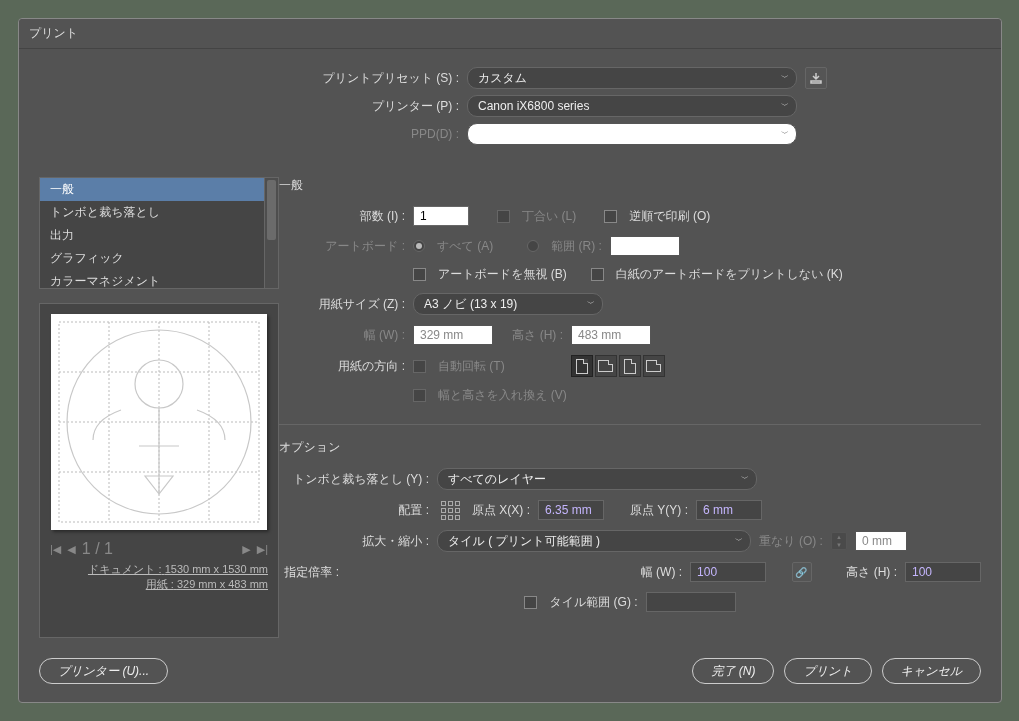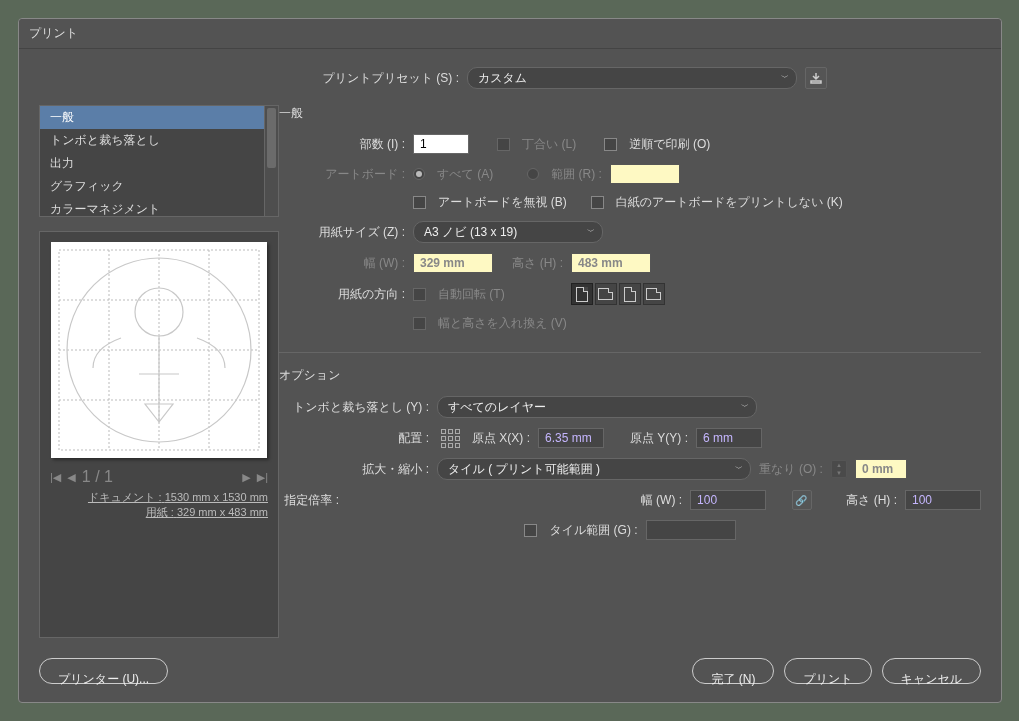--- a/index.html
+++ b/index.html
@@ -4,34 +4,34 @@
 <style>
 * { margin: 0; padding: 0; box-sizing: border-box; font-family: "Hiragino Sans", "Meiryo", sans-serif; }
 body { background: #5a6858; width: 1019px; height: 721px; position: relative; overflow: hidden; }
 .dialog {
   position: absolute; left: 18px; top: 18px; width: 984px; height: 685px;
   background: #535353; border: 1px solid #888; border-radius: 4px;
   display: flex; flex-direction: column;
 }
 .titlebar { background: #535353; border-bottom: 1px solid #444; padding: 6px 10px; font-size: 12px; color: #ddd; border-radius: 4px 4px 0 0; }
 .content { flex: 1; display: flex; flex-direction: column; padding: 18px 20px 8px 20px; gap: 0; }
-.top-settings { display: flex; gap: 6px; margin-bottom: 16px; align-items: flex-end; }
+.top-settings { display: flex; flex-direction: column; gap: 6px; margin-bottom: 32px; }
 .row { display: flex; align-items: center; gap: 8px; }
 .label { text-align: right; font-size: 12px; color: #ddd; }
 .label.dim { color: #888; }
 .top-settings .label { width: 420px; }
 select.dd, .dd {
   background: #454545; color: #eee; border: 1px solid #666; border-radius: 10px;
   font-size: 12px; padding: 3px 22px 3px 10px; appearance: none; position: relative;
   height: 22px; line-height: 14px;
 }
 .dd-wrap { position: relative; display: inline-block; }
 .dd-wrap::after { content: "﹀"; font-size: 8px; color: #ccc; position: absolute; right: 8px; top: 5px; pointer-events: none; }
 .dd-wrap.disabled::after { color: #666; }
-.dd.disabled, .inp.disabled { color: #888; background: #fef9c3; border-color: #555; font-weight: bold; }
+.dd.disabled, .inp.disabled { color: #888; background: #ffffff; border-color: #555; }
 .inp {
   background: #454545; color: #c4b5fd; border: 1px solid #666; font-size: 12px;
   padding: 2px 6px; height: 20px;
 }
 .inp.sel { background: #fff; color: #000; }
 .icon-btn {
   width: 22px; height: 22px; background: #555; border: 1px solid #666; border-radius: 2px;
   display: inline-flex; align-items: center; justify-content: center; color: #ccc; font-size: 11px;
 }
 .body-row { display: flex; flex: 1; min-height: 0; }
@@ -78,21 +78,21 @@
 .place-grid span { width: 5px; height: 5px; border: 1px solid #aaa; }
 .link-icon { width: 20px; height: 20px; background: #555; border: 1px solid #666; border-radius: 2px; display: inline-flex; align-items: center; justify-content: center; font-size: 10px; color: #ccc; }
 .stepper { width: 16px; display: inline-flex; flex-direction: column; border: 1px solid #555; border-radius: 2px; background: #4a4a4a; }
 .stepper span { height: 8px; font-size: 6px; color: #777; text-align: center; line-height: 8px; }
 .footer {
   display: flex; align-items: center; padding: 12px 20px 18px 20px; gap: 10px;
 }
 .footer .spacer { flex: 1; }
 .btn {
   background: transparent; border: 1.5px solid #ccc; border-radius: 14px;
-  color: #eee; font-size: 12px; padding: 12px 18px; height: 26px;
+  color: #eee; font-size: 12px; padding: 4px 18px; height: 26px; font-style: italic;
 }
 </style>
 </head>
 <body>
 
 <div class="dialog">
   <div class="titlebar">プリント</div>
 
   <div class="content">
 
@@ -100,20 +100,26 @@
       <div class="row">
         <span class="label">プリントプリセット (S) :</span>
         <div class="dd-wrap" style="width:330px">
           <div class="dd" style="width:330px">カスタム</div>
         </div>
         <span class="icon-btn">
           <svg width="12" height="12" viewBox="0 0 12 12">
               <path d="M6 1v6M3 4l3 3 3-3M1 9h10v2H1z" stroke="#ccc" stroke-width="1.5" fill="none"></path>
             </svg>
         </span>
+      </div>
+      <div class="row">
+        <span class="label">プリンター (P) :</span>
+        <div class="dd-wrap" style="width:330px">
+          <div class="dd" style="width:330px">Canon iX6800 series</div>
+        </div>
       </div>
       <div class="row">
         <span class="label dim">PPD(D) :</span>
         <div class="dd-wrap disabled" style="width:330px">
           <div class="dd disabled" style="width:330px"></div>
         </div>
       </div>
     </div>
 
     <div class="body-row">

